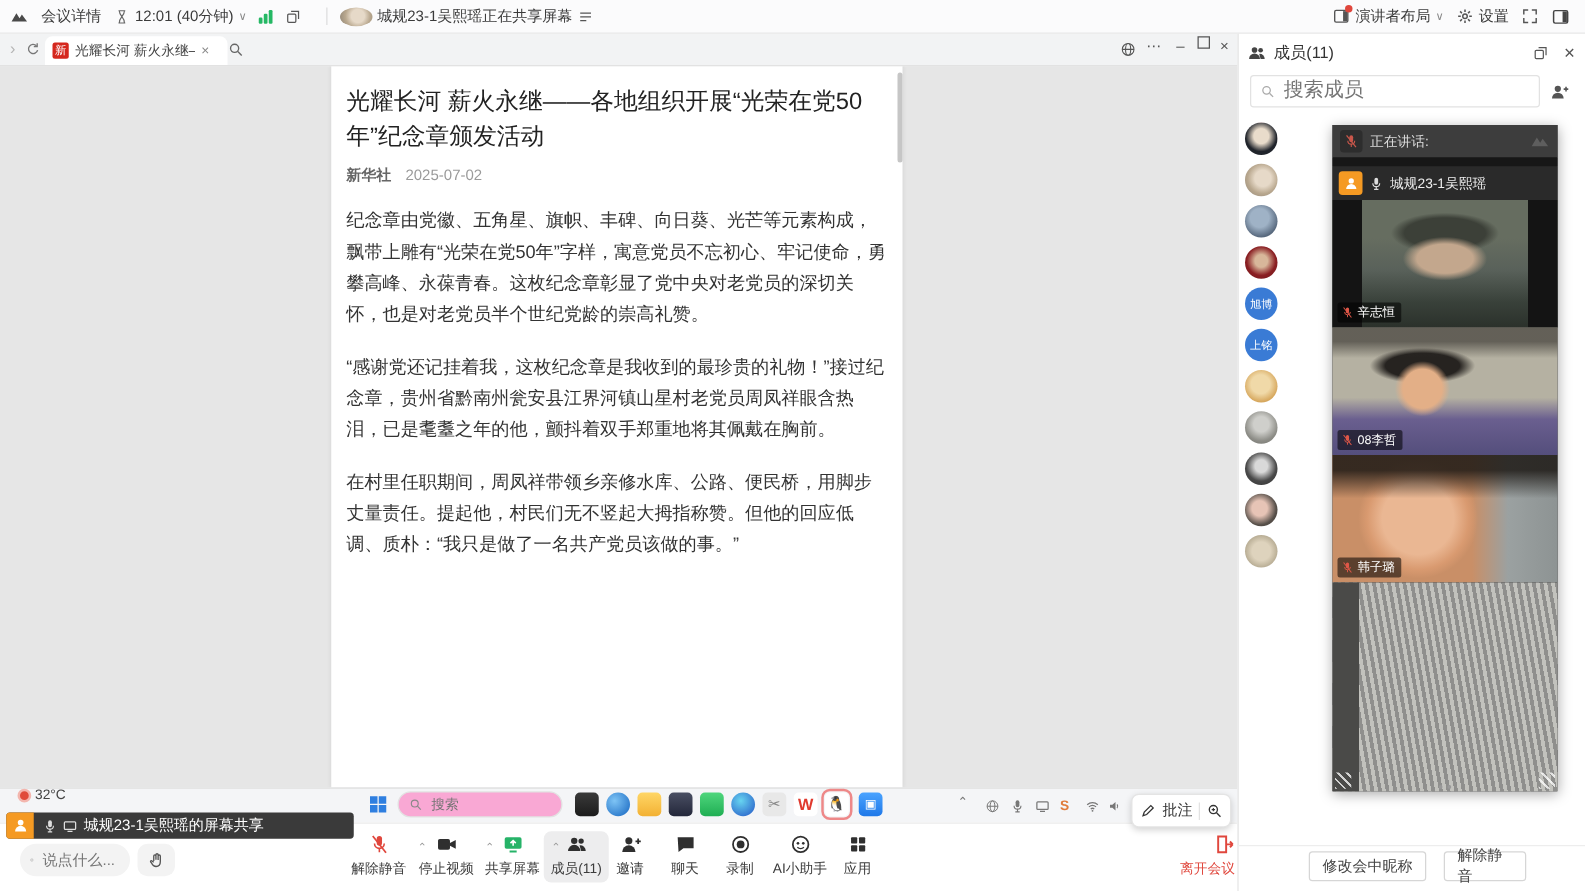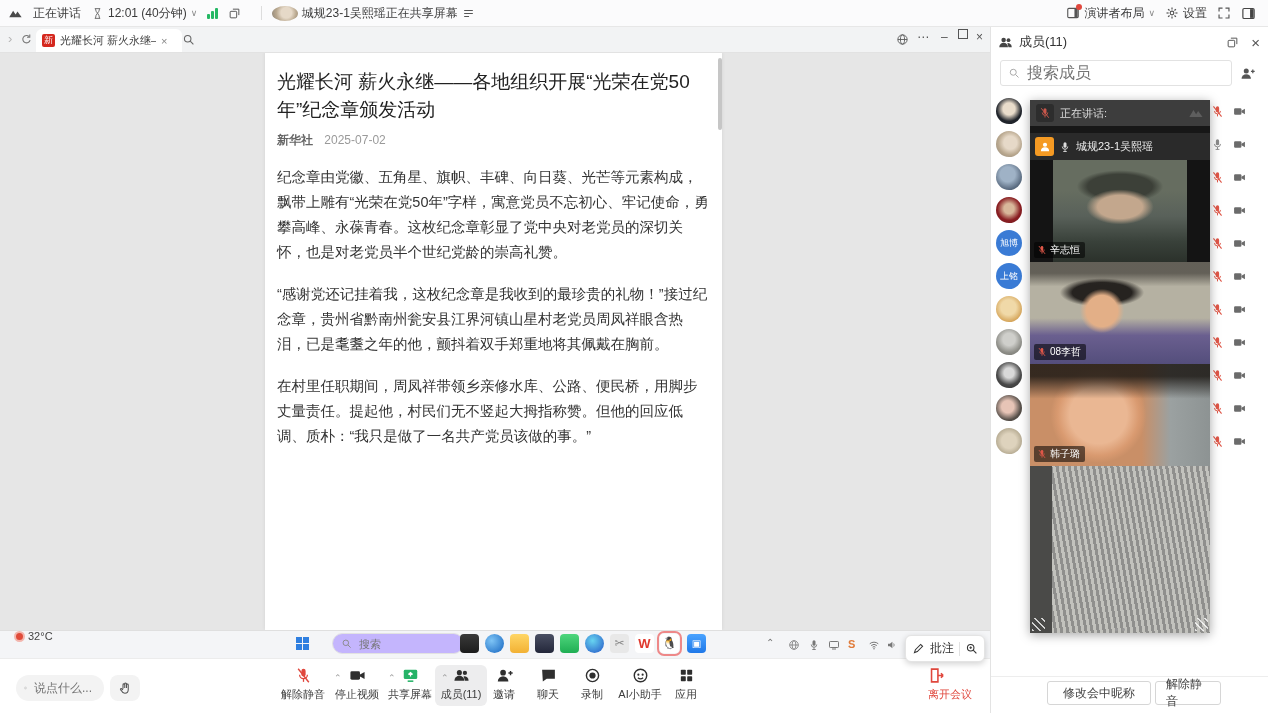--- a/index.html
+++ b/index.html
@@ -22,42 +22,42 @@
   #page{left:265px;top:52px;width:457px;height:578px;background:#fff;z-index:2;overflow:hidden;padding:16px 12px 0 12px;box-sizing:border-box;box-shadow:0 0 4px rgba(0,0,0,.08);}
   #page h1{font-size:19px;line-height:28px;margin:0 0 8px 0;color:#222;font-weight:normal;}
   .byline{font-size:12px;color:#9a9a9a;margin-bottom:16px;}
   .byline b{color:#666;margin-right:8px;}
   #page p{font-size:14.5px;line-height:25px;margin:0 0 17px 0;color:#333;}
   #page h2{font-size:15px;margin:2px 0 17px 0;color:#222;}
   
   #wtb{left:0;top:630px;width:990px;height:28px;background:rgba(244,245,247,.97);border-top:1px solid #dfdfdf;z-index:3;}
   .winlogo{display:grid;grid-template-columns:6px 6px;grid-gap:1px;}
   .winlogo i{width:6px;height:6px;background:#2f7fe0;display:block;}
-  #wsearch{left:332px;top:633px;width:132px;height:21px;background:#c4b5fd;border:1px solid #e2e2e2;border-radius:11px;display:flex;align-items:center;padding:0 8px;gap:5px;z-index:4;box-sizing:border-box;}
+  #wsearch{left:318px;top:633px;width:132px;height:21px;background:#f9a8d4;border:1px solid #e2e2e2;border-radius:11px;display:flex;align-items:center;padding:0 8px;gap:5px;z-index:4;box-sizing:border-box;}
   #wsearch input{border:none;outline:none;width:80px;font-size:11px;color:#666;background:transparent;}
   .appic{position:absolute;top:634px;width:19px;height:19px;border-radius:4px;z-index:4;}
   .tray{position:absolute;top:637px;color:#777;z-index:4;}
   
   #meetbar{left:0;top:658px;width:990px;height:55px;background:#fff;border-top:1px solid #ececec;z-index:5;}
   .tbtn{position:absolute;top:667px;width:56px;text-align:center;color:#3c3c3c;cursor:pointer;z-index:6;}
   .tbtn .lbl{font-size:11px;display:block;margin-top:3px;color:#3c3c3c;}
   .tbtn.hl{background:#ededee;border-radius:6px;padding:2px 0 4px 0;top:665px;}
   .chev{position:absolute;top:673px;font-size:9px;color:#9a9a9a;z-index:7;}
   #chatpill{left:16px;top:675px;width:88px;height:26px;background:#f3f3f3;border-radius:13px;display:flex;align-items:center;padding:0 8px;gap:5px;z-index:6;box-sizing:border-box;}
   #chatpill input{border:none;outline:none;background:transparent;width:60px;font-size:12px;color:#999;}
   #handbtn{left:110px;top:675px;width:30px;height:26px;background:#f3f3f3;border-radius:8px;display:flex;align-items:center;justify-content:center;color:#555;z-index:6;}
   
   #sharepill{left:5px;top:650px;width:278px;height:21px;background:#3a3a3a;border-radius:3px;display:flex;align-items:center;z-index:8;color:#fff;}
   #sharepill .badge{width:22px;height:21px;background:#f59a23;border-radius:3px 0 0 3px;display:flex;align-items:center;justify-content:center;}
   #weather{left:14px;top:630px;display:flex;align-items:center;gap:3px;z-index:7;font-size:11px;color:#444;}
   #weather .dot{width:11px;height:11px;border-radius:50%;background:#e04b3a;border:2px solid #f7c;box-sizing:border-box;border-color:#f3b6ae;}
   
   #anno{left:905px;top:635px;width:78px;height:25px;background:#fff;border:1px solid #e4e4e4;border-radius:6px;box-shadow:0 2px 6px rgba(0,0,0,.18);display:flex;align-items:center;justify-content:center;gap:5px;z-index:9;font-size:12px;color:#333;}
   
-  #leave{left:928px;top:667px;width:60px;text-align:left;color:#e0473d;z-index:6;}
+  #leave{left:928px;top:667px;width:60px;text-align:right;color:#e0473d;z-index:6;}
   #leave .lbl{font-size:11px;display:block;margin-top:3px;}
   
   #panel{left:990px;top:26px;width:278px;height:687px;background:#fff;border-left:1px solid #e3e3e3;z-index:10;}
   #phead{left:998px;top:32px;width:262px;height:20px;display:flex;align-items:center;gap:6px;z-index:11;color:#333;}
   #psearch{left:1000px;top:60px;width:232px;height:26px;border:1px solid #e2e2e2;border-radius:3px;background:#fff;display:flex;align-items:center;padding:0 7px;gap:5px;z-index:11;box-sizing:border-box;}
   #psearch input{border:none;outline:none;width:170px;font-size:16px;color:#4c1d95;background:transparent;}
   .mrow{position:absolute;left:996px;width:264px;height:30px;z-index:11;display:flex;align-items:center;}
   .avatar{width:26px;height:26px;border-radius:50%;flex:0 0 26px;color:#fff;font-size:9px;display:flex;align-items:center;justify-content:center;overflow:hidden;}
   .mic-muted{color:#e05748;}
   .mic-on{color:#8a8a8a;}
@@ -71,21 +71,21 @@
   .av2{background:radial-gradient(circle at 45% 40%,#9fb2c6 0 35%,#5a6b80 70%,#3c4a5c);}
   .av3{background:radial-gradient(circle at 50% 45%,#d8b79a 0 26%,#8a1f23 60%,#6e181c);}
   .av4{background:#3a7bd5;}
   .av5{background:#3a7bd5;}
   .av6{background:radial-gradient(circle at 48% 44%,#f0d9a8 0 38%,#d7a85e 70%,#b98b44);}
   .av7{background:radial-gradient(circle at 50% 40%,#cfcfcb 0 30%,#8e8e88 65%,#6b6b65);}
   .av8{background:radial-gradient(circle at 50% 42%,#d9d9d9 0 25%,#4a4a4a 60%,#2e2e2e);}
   .av9{background:radial-gradient(circle at 45% 45%,#e7c4b6 0 30%,#57504a 65%,#3a3530);}
   .av10{background:radial-gradient(circle at 50% 50%,#ded3bd 0 40%,#b3a88f 75%,#978c74);}
   
-  #dock{left:1030px;top:100px;width:180px;height:533px;background:#1b1b1b;z-index:20;box-shadow:0 2px 10px rgba(0,0,0,.35);display:flex;flex-direction:column;text-align:center;}
+  #dock{left:1066px;top:100px;width:180px;height:533px;background:#1b1b1b;z-index:20;box-shadow:0 2px 10px rgba(0,0,0,.35);display:flex;flex-direction:column;text-align:center;}
   #dockhead{height:26px;background:#3d3d3d;display:flex;align-items:center;gap:6px;padding:0 6px;color:#ddd;font-size:11px;flex:0 0 26px;}
   .micbox{width:18px;height:18px;background:#2d2d2d;border-radius:3px;display:flex;align-items:center;justify-content:center;color:#c9574b;}
   #dockspacer{height:7px;background:#171717;flex:0 0 7px;}
   #sharer{height:27px;background:#2a2a2a;display:flex;align-items:center;gap:5px;padding:0 5px;color:#ededed;font-size:11px;flex:0 0 27px;}
   #sharer .obadge{width:19px;height:19px;background:#f59a23;border-radius:3px;display:flex;align-items:center;justify-content:center;color:#fff;}
   .vid{position:relative;flex:0 0 102px;height:102px;overflow:hidden;}
   .vid.last{flex:1 1 auto;height:auto;}
   .vtag{position:absolute;left:4px;bottom:4px;background:rgba(0,0,0,.55);border-radius:2px;height:16px;display:flex;align-items:center;gap:3px;padding:0 5px 0 3px;color:#fff;font-size:10px;}
   .vtag .ic{color:#e05748;}
   .v0{background:linear-gradient(90deg,#141414 0 13%,rgba(0,0,0,0) 13% 87%,#141414 87%),radial-gradient(ellipse 24% 22% at 50% 46%,#c3a78d 0 52%,rgba(0,0,0,0) 78%),radial-gradient(ellipse 30% 20% at 50% 26%,#3c4038 0 60%,rgba(0,0,0,0) 80%),linear-gradient(180deg,#666d60 0 30%,#59615a 55%,#39413a 80%,#2b312b);}
@@ -248,21 +248,21 @@
 
 <div id="screen">
 
   <div id="topbar" class="abs">
     <div class="tb-item" style="margin-left:8px">
         <svg class="ic" width="15" height="15" viewBox="0 0 24 24" style="color:#4a4a4a">
           <use href="#i-peaks"></use>
         </svg>
       </div>
     <div class="tb-item">
-        <span>正在讲话</span>
+        <span>会议详情</span>
       </div>
     <div class="tb-item">
       <svg class="ic" width="13" height="13" viewBox="0 0 24 24" style="color:#666">
           <use href="#i-hourglass"></use>
         </svg>
       <span>12:01 (40分钟)</span>
       <span style="font-size:9px;color:#888">∨</span>
     </div>
     <div class="tb-item sigbars">
         <i style="height:5px"></i>
@@ -385,20 +385,34 @@
         <use href="#i-screen"></use>
       </svg></span>
   <span class="tray" style="left:848px;color:#e07b3a"><b style="font-size:11px">S</b></span>
   <span class="tray" style="left:868px"><svg class="ic" width="12" height="12" viewBox="0 0 24 24">
         <use href="#i-wifi"></use>
       </svg></span>
   <span class="tray" style="left:886px"><svg class="ic" width="12" height="12" viewBox="0 0 24 24">
         <use href="#i-speaker"></use>
       </svg></span>
 
+  <div id="sharepill" class="abs">
+    <span class="badge">
+        <svg class="ic" width="13" height="13" viewBox="0 0 24 24" style="color:#fff">
+          <use href="#i-person"></use>
+        </svg>
+      </span>
+    <svg class="ic" width="12" height="12" viewBox="0 0 24 24" style="color:#ddd;margin:0 4px 0 7px">
+        <use href="#i-mic"></use>
+      </svg>
+    <svg class="ic" width="12" height="12" viewBox="0 0 24 24" style="color:#ddd;margin-right:5px">
+        <use href="#i-screen"></use>
+      </svg>
+    <span style="font-size:12px">城规23-1吴熙瑶的屏幕共享</span>
+  </div>
 
   <div id="anno" class="abs">
     <svg class="ic" width="13" height="13" viewBox="0 0 24 24" style="color:#333">
         <use href="#i-pen"></use>
       </svg>
     <span>批注</span>
     <i style="width:1px;height:14px;background:#e2e2e2"></i>
     <svg class="ic" width="13" height="13" viewBox="0 0 24 24" style="color:#333">
         <use href="#i-zoomin"></use>
       </svg>
@@ -619,21 +633,21 @@
         <svg class="ic mic-muted" width="13" height="13" viewBox="0 0 24 24">
           <use href="#i-mic-off"></use>
         </svg>
         <svg class="ic camico" width="13" height="13" viewBox="0 0 24 24">
           <use href="#i-cam"></use>
         </svg>
       </span>
     </div>
 
   <div id="pfoot" class="abs"></div>
-  <div class="pbtn" style="left:1047px;width:104px">修改会中昵称</div>
+  <div class="pbtn" style="left:1047px;width:94px">修改会中昵称</div>
   <div class="pbtn" style="left:1155px;width:66px">解除静音</div>
 
   <div id="dock" class="abs">
     <div id="dockhead">
       <span class="micbox">
           <svg class="ic" width="12" height="12" viewBox="0 0 24 24">
             <use href="#i-mic-off"></use>
           </svg>
         </span>
       <span>正在讲话:</span>

